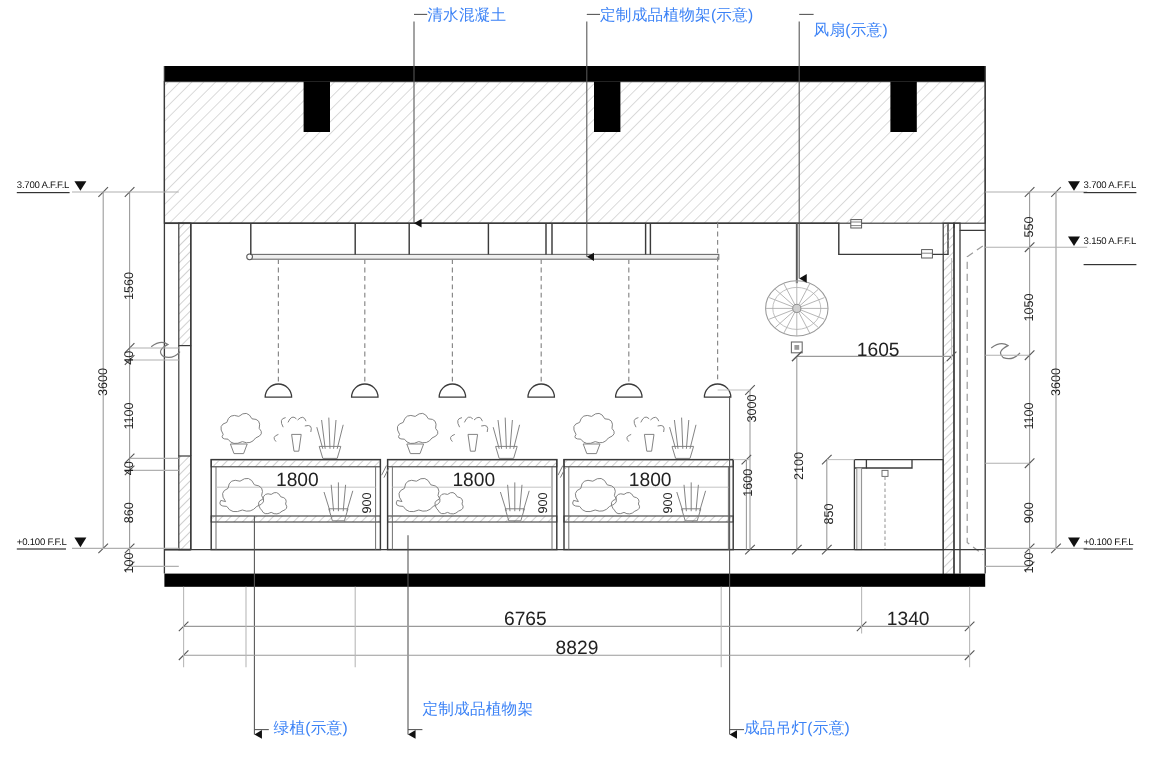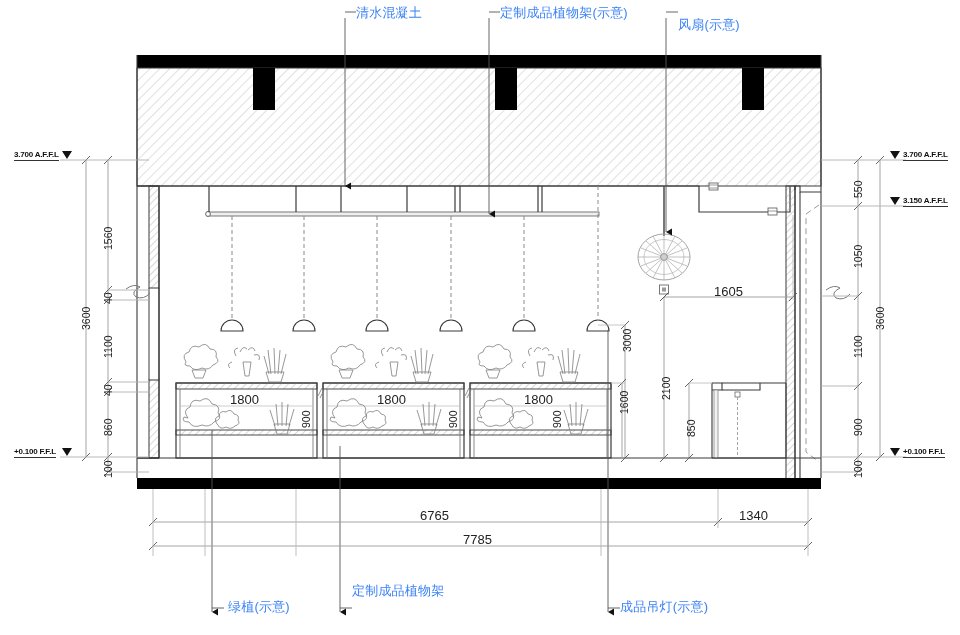--- a/index.html
+++ b/index.html
@@ -1,23 +1,23 @@
 <!DOCTYPE html>
 <html><head>
 <meta charset="utf-8">
 <style>
   html,body{margin:0;padding:0;background:#ffffff;}
   body{width:960px;height:635px;position:relative;overflow:hidden;
        font-family:"Liberation Sans","DejaVu Sans",sans-serif;color:#1a1a1a;}
   .stage{position:absolute;left:0;top:0;width:960px;height:635px;}
   .lbl{position:absolute;white-space:nowrap;font-size:13px;color:#3b82f6;letter-spacing:.2px;}
-  .dim{position:absolute;white-space:nowrap;font-size:13px;color:#222;font-family:"Liberation Sans",sans-serif;}
+  .dim{position:absolute;white-space:nowrap;font-size:16px;color:#222;font-family:"Liberation Sans",sans-serif;}
   .dimv{position:absolute;white-space:nowrap;font-size:10.5px;color:#222;
         transform-origin:0 0;transform:rotate(-90deg);}
-  .lev{position:absolute;white-space:nowrap;font-size:8px;color:#111;letter-spacing:-.2px;font-weight:bold;}
+  .lev{position:absolute;white-space:nowrap;font-size:8px;color:#111;letter-spacing:-.2px;}
   svg{position:absolute;left:0;top:0;overflow:visible;}
   .tri{position:absolute;width:0;height:0;border-left:5px solid transparent;
        border-right:5px solid transparent;border-top:8px solid #111;}
 </style>
 </head>
 <body>
 
 <div class="stage">
 
   <svg width="960" height="635">
@@ -390,42 +390,42 @@
   <div class="lbl" style="left:620px;top:598px;">成品吊灯(示意)</div>
 
   <div class="lev" style="left:14px;top:150px;border-bottom:1px solid #333;padding-bottom:1px;">3.700 A.F.F.L</div>
   <div class="tri" style="left:62px;top:151px;"></div>
   <div class="lev" style="left:14px;top:447px;border-bottom:1px solid #333;padding-bottom:1px;">+0.100 F.F.L</div>
   <div class="tri" style="left:62px;top:448px;"></div>
 
   <div class="tri" style="left:890px;top:151px;"></div>
   <div class="lev" style="left:903px;top:150px;border-bottom:1px solid #333;padding-bottom:1px;">3.700 A.F.F.L</div>
   <div class="tri" style="left:890px;top:197px;"></div>
-  <div class="lev" style="left:903px;top:196px;border-bottom:1px solid #333;padding-bottom:1px;">3.150 A.F.F.L</div>
+  <div class="lev" style="left:903px;top:196px;border-bottom:1px solid #333;padding-bottom:15px;">3.150 A.F.F.L</div>
   <div class="tri" style="left:890px;top:448px;"></div>
   <div class="lev" style="left:903px;top:447px;border-bottom:1px solid #333;padding-bottom:1px;">+0.100 F.F.L</div>
 
   <div class="dimv" style="left:102px;top:250px;">1560</div>
   <div class="dimv" style="left:102px;top:304px;">40</div>
   <div class="dimv" style="left:102px;top:358px;">1100</div>
   <div class="dimv" style="left:102px;top:396px;">40</div>
   <div class="dimv" style="left:102px;top:436px;">860</div>
   <div class="dimv" style="left:102px;top:478px;">100</div>
   <div class="dimv" style="left:80px;top:330px;">3600</div>
 
   <div class="dimv" style="left:852px;top:198px;">550</div>
   <div class="dimv" style="left:852px;top:268px;">1050</div>
   <div class="dimv" style="left:852px;top:358px;">1100</div>
   <div class="dimv" style="left:852px;top:436px;">900</div>
   <div class="dimv" style="left:852px;top:478px;">100</div>
   <div class="dimv" style="left:874px;top:330px;">3600</div>
 
   <div class="dim" style="left:420px;top:508px;">6765</div>
   <div class="dim" style="left:739px;top:508px;">1340</div>
-  <div class="dim" style="left:463px;top:532px;">7785</div>
+  <div class="dim" style="left:463px;top:532px;">8829</div>
 
   <div class="dim" style="left:714px;top:284px;">1605</div>
   <div class="dimv" style="left:660px;top:400px;">2100</div>
   <div class="dimv" style="left:685px;top:437px;">850</div>
   <div class="dimv" style="left:621px;top:352px;">3000</div>
   <div class="dimv" style="left:618px;top:414px;">1600</div>
 
   <div class="dim" style="left:230px;top:392px;">1800</div>
   <div class="dimv" style="left:300px;top:428px;">900</div>
 

